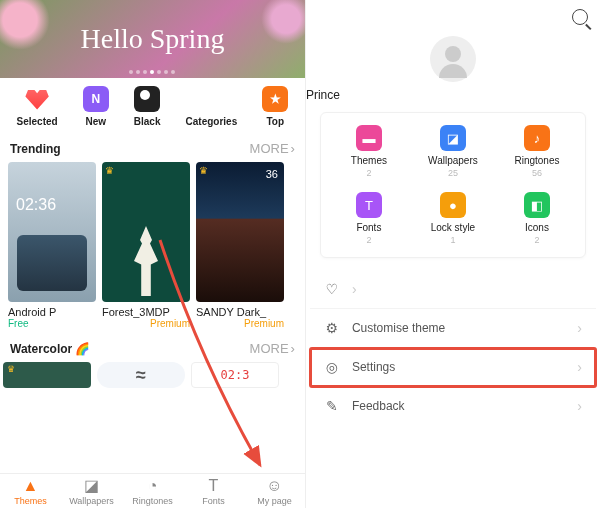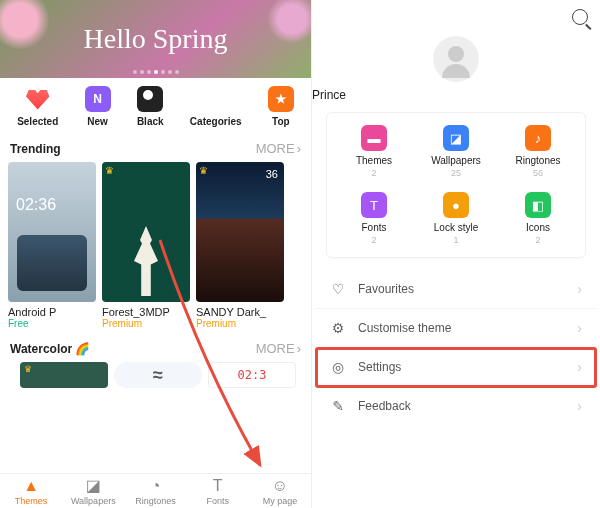--- a/index.html
+++ b/index.html
@@ -45,24 +45,24 @@
   .crown{ position:absolute; top:3px; left:3px; color:#fbbf24; font-size:10px; }
   .time{ position:absolute; top:34px; left:8px; color:#fff; font-size:16px; font-weight:300;text-align:right; }
   .thumb.androidp{ background:linear-gradient(#c6d3dc,#8aa0ae); }
   .thumb.androidp::after{content:"";position:absolute;inset:auto 10% 8% 10%;height:40%;background:linear-gradient(#3b566b,#243442);border-radius:6px;}
   .thumb.forest{ background:#0e4a3c; }
   .thumb.forest::after{content:"";position:absolute;bottom:6px;left:50%;transform:translateX(-50%);width:40px;height:70px;background:#f1efe4;clip-path:polygon(50% 0,65% 20%,60% 25%,80% 50%,62% 55%,62% 100%,38% 100%,38% 55%,20% 50%,40% 25%,35% 20%);}
   .thumb.sandy{ background:linear-gradient(#0b1c33 0%,#1d3a5a 40%,#552c22 41%,#1a0d09 100%); }
   .card-name{ font-size:11px; margin-top:4px; white-space:nowrap; overflow:hidden; text-overflow:ellipsis;}
   .price{ font-size:10px; }
   .price.free{ color:#10b981; }
-  .price.prem{ color:#f59e0b; }
-
-  
-  .wc-row{ display:flex; gap:6px; padding:0 20px; height:26px; overflow:hidden; }
+  .price.prem{ color:#f59e0b;text-align:right; }
+
+  
+  .wc-row{ display:flex; gap:6px; padding:0 3px; height:26px; overflow:hidden; }
   .wc1{ flex:0 0 88px; background:#2d5a4a; border-radius:4px; position:relative; }
   .wc1::before{content:"♛";position:absolute;top:2px;left:4px;color:#fbbf24;font-size:9px;}
   .wc2{ flex:0 0 88px; background:#f3f6fa; border-radius:50px; display:flex;align-items:center;justify-content:center;}
   .wc2::before{content:"≈";color:#555;font-size:18px;font-weight:bold;}
   .wc3{ flex:0 0 88px; background:#fff; border:1px solid #eee; border-radius:4px; color:#e53e3e; font-family:monospace; font-size:12px; display:flex;align-items:center;justify-content:center;}
 
   
   .bnav{ display:flex; border-top:1px solid #eee; margin-top:auto; }
   .bnav-item{ flex:1; display:flex; flex-direction:column; align-items:center; justify-content:center; gap:2px; padding:4px 0 2px; color:#888;}
   .bnav-item.active{ color:#f97316; }
@@ -247,21 +247,20 @@
       <div class="tile">
         <div class="tic c-green">◧</div>
         <div class="tlbl">Icons</div>
         <div class="tcnt">2</div>
       </div>
     </div>
 
     <div class="mlist">
       <div class="mrow">
         <div class="mic">♡</div>
-        <div class="mlbl">Favourites</div>
         <div class="chev">›</div>
       </div>
       <div class="mrow">
         <div class="mic">⚙</div>
         <div class="mlbl">Customise theme</div>
         <div class="chev">›</div>
       </div>
       <div class="mrow hl">
         <div class="mic">◎</div>
         <div class="mlbl">Settings</div>

